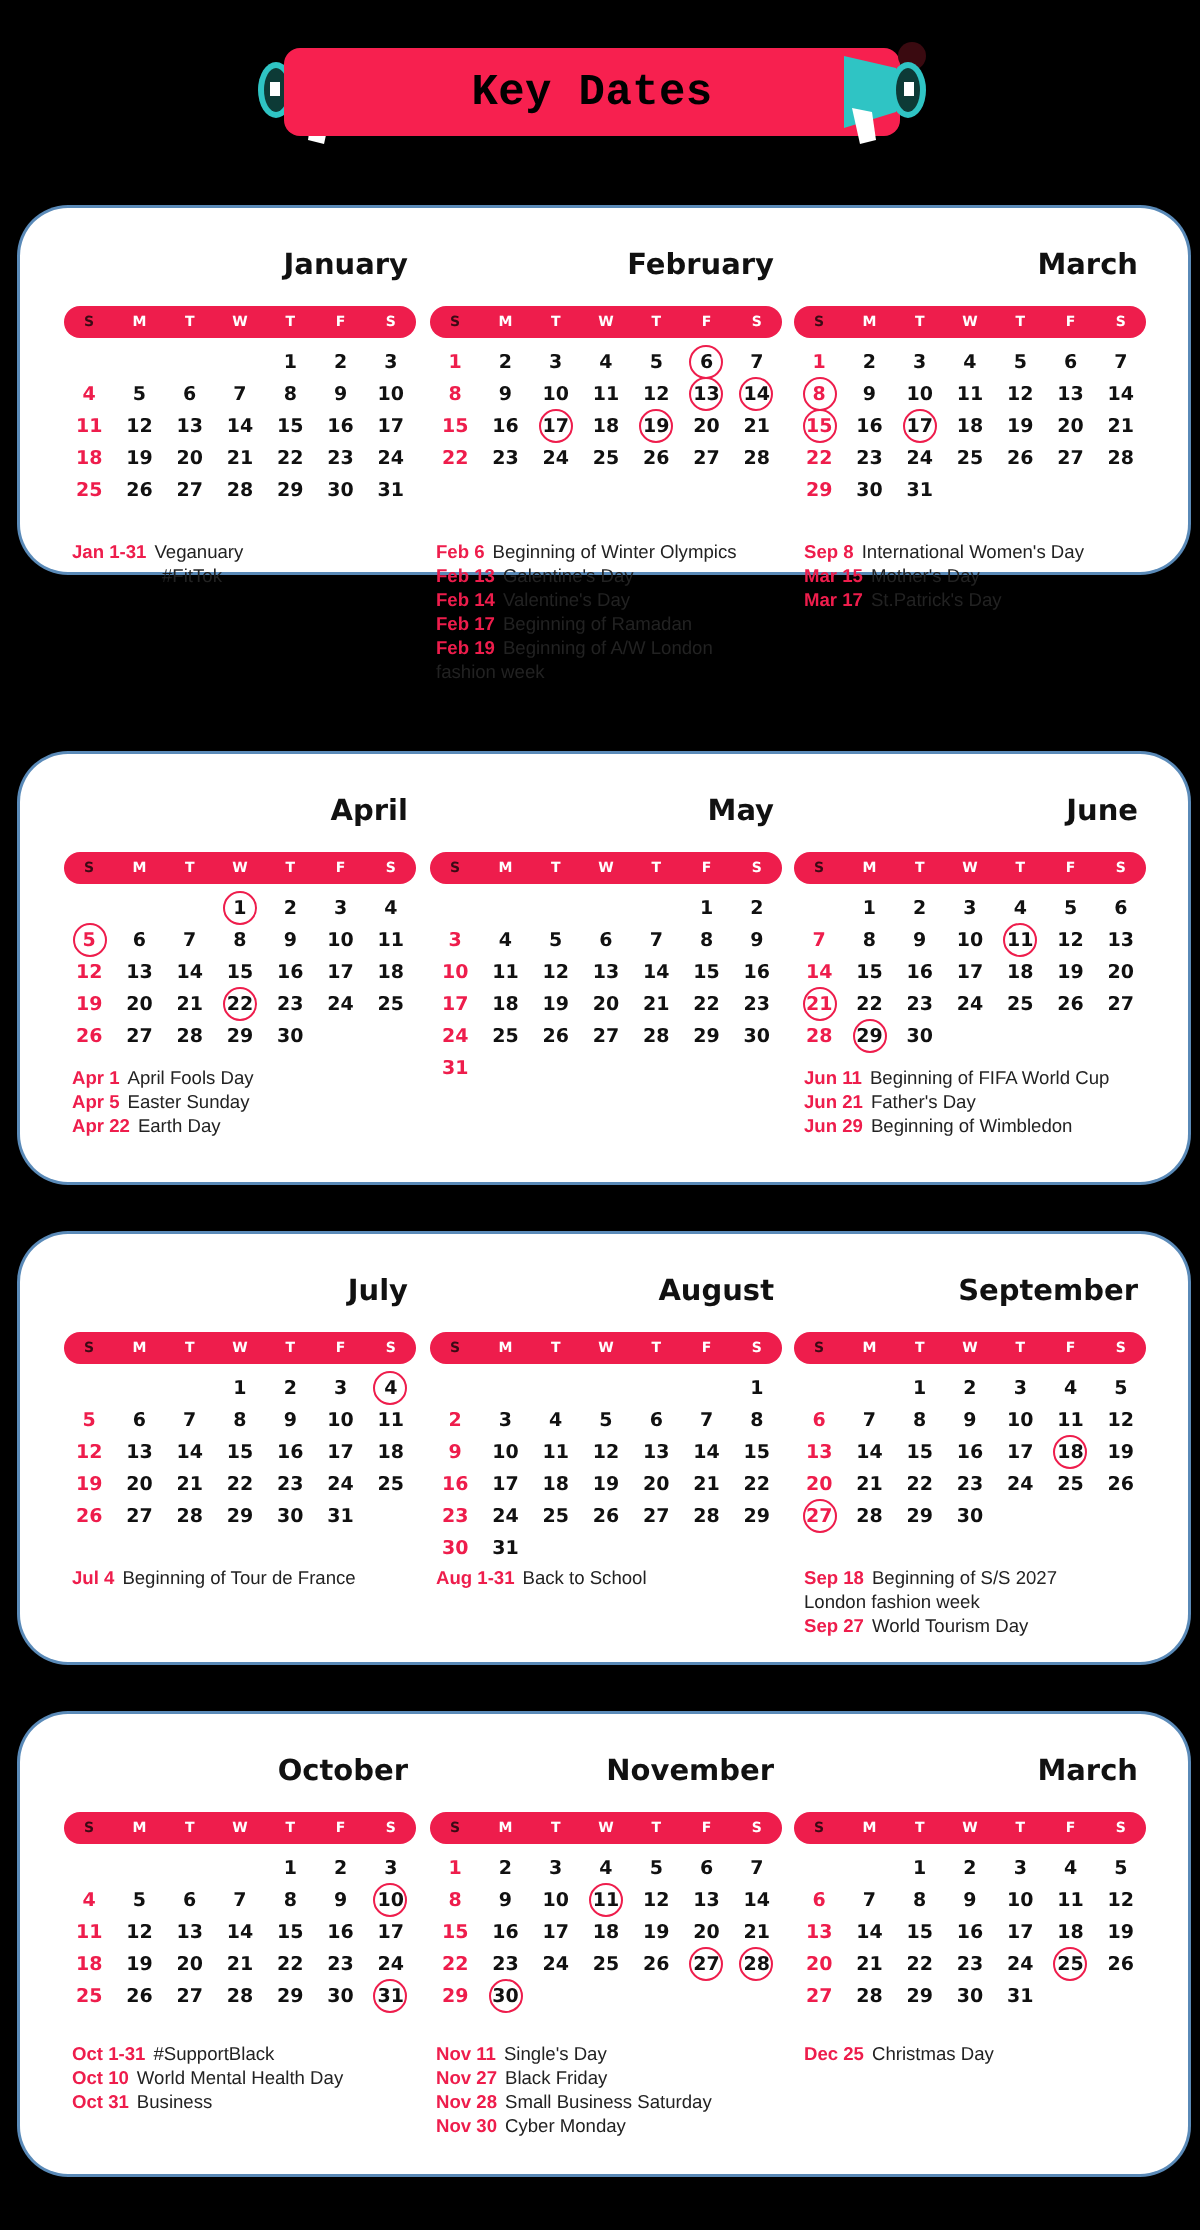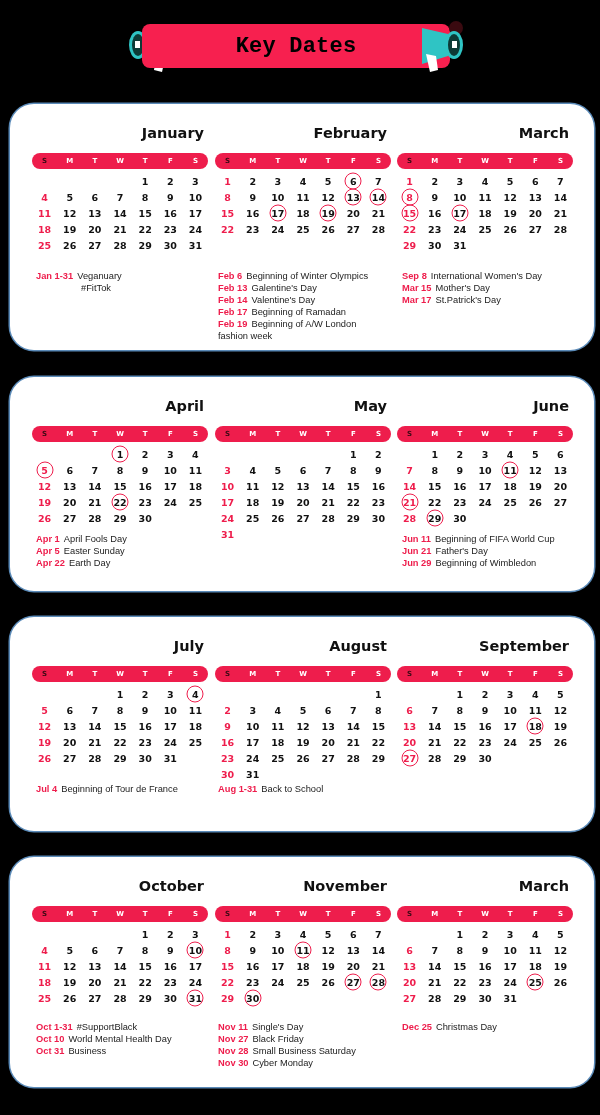--- a/index.html
+++ b/index.html
@@ -44,21 +44,21 @@
 </div>
 <svg class="megaphone right" viewBox="0 0 52 52">
   <circle cx="42" cy="8" r="7" fill="#3a0a10"></circle>
   <path d="M34 14 L8 8 L8 44 L34 36 Z" fill="#2fc4c4"></path>
   <ellipse cx="40" cy="25" rx="9" ry="14" fill="#2fc4c4"></ellipse>
   <ellipse cx="40" cy="25" rx="6" ry="11" fill="#0d3a36"></ellipse>
   <rect x="38" y="21" width="5" height="7" fill="#fff"></rect>
   <path d="M22 36 L12 34 L16 52 L24 50 Z" fill="#fff"></path>
 </svg>
 
-<div class="quarter" style="top:104px;height:246px;">
+<div class="quarter" style="top:104px;height:182px;">
     <div class="month" style="left: 22px; top: 22px;">
       <div class="month-name">January</div>
       <div class="dow-bar">
         <span class="dow sun">S</span>
         <span class="dow">M</span>
         <span class="dow">T</span>
         <span class="dow">W</span>
         <span class="dow">T</span>
         <span class="dow">F</span>
         <span class="dow">S</span>
@@ -507,20 +507,25 @@
         <span class="day">23</span>
         <span class="day">24</span>
         <span class="day">25</span>
         <span class="day">26</span>
         <span class="day sun circ">27</span>
         <span class="day">28</span>
         <span class="day">29</span>
         <span class="day">30</span>
       </div>
     </div>
+    <div class="events" style="left: 392px; top: 166px;">
+      <div class="ev-row"><span class="ev-date">Sep 18</span><span class="ev-cont">Beginning of S/S 2027</span></div>
+      <div class="ev-row"><span class="ev-cont">London fashion week</span></div>
+      <div class="ev-row"><span class="ev-date">Sep 27</span><span class="ev-cont">World Tourism Day</span></div>
+    </div>
   </div>
 <div class="quarter" style="top:857px;height:230px;">
     <div class="month" style="left: 22px; top: 22px;">
       <div class="month-name">October</div>
       <div class="dow-bar">
         <span class="dow sun">S</span>
         <span class="dow">M</span>
         <span class="dow">T</span>
         <span class="dow">W</span>
         <span class="dow">T</span>

